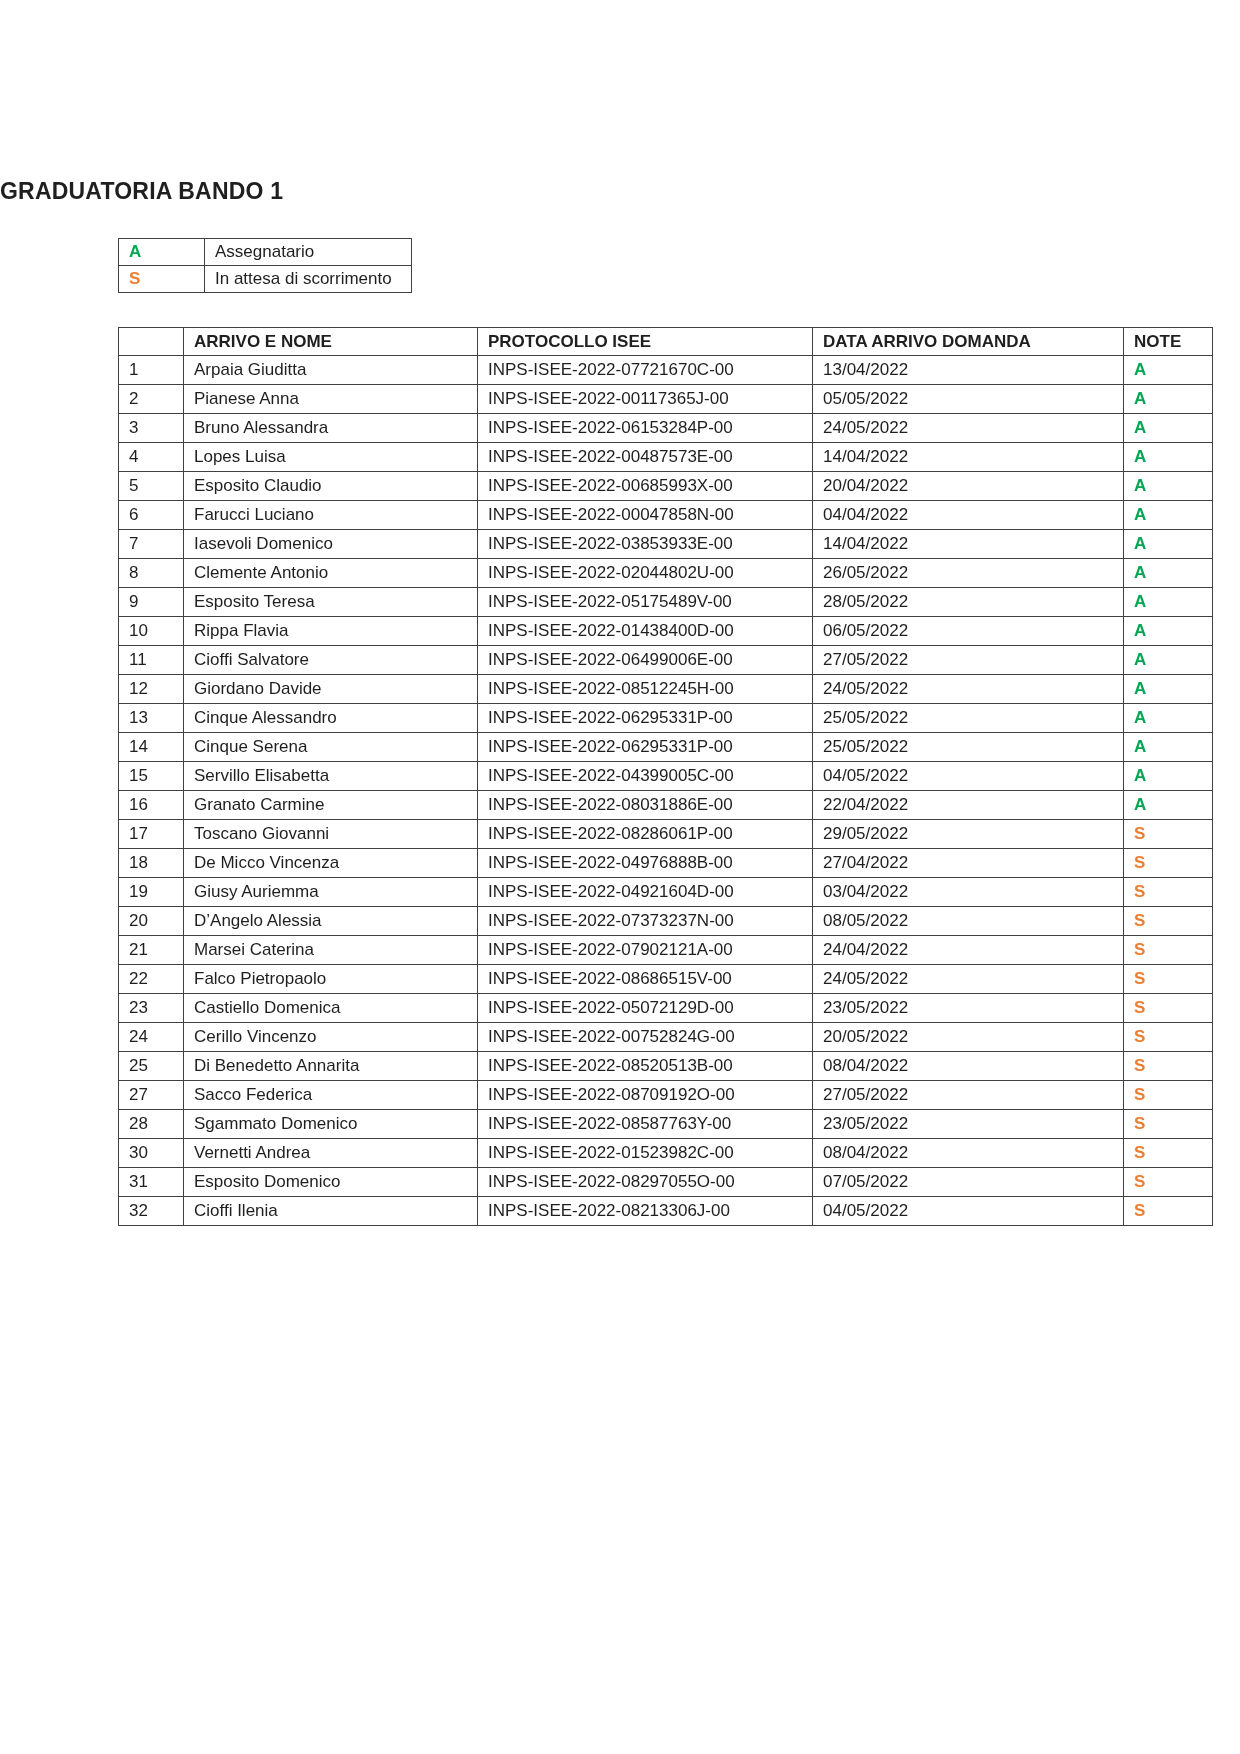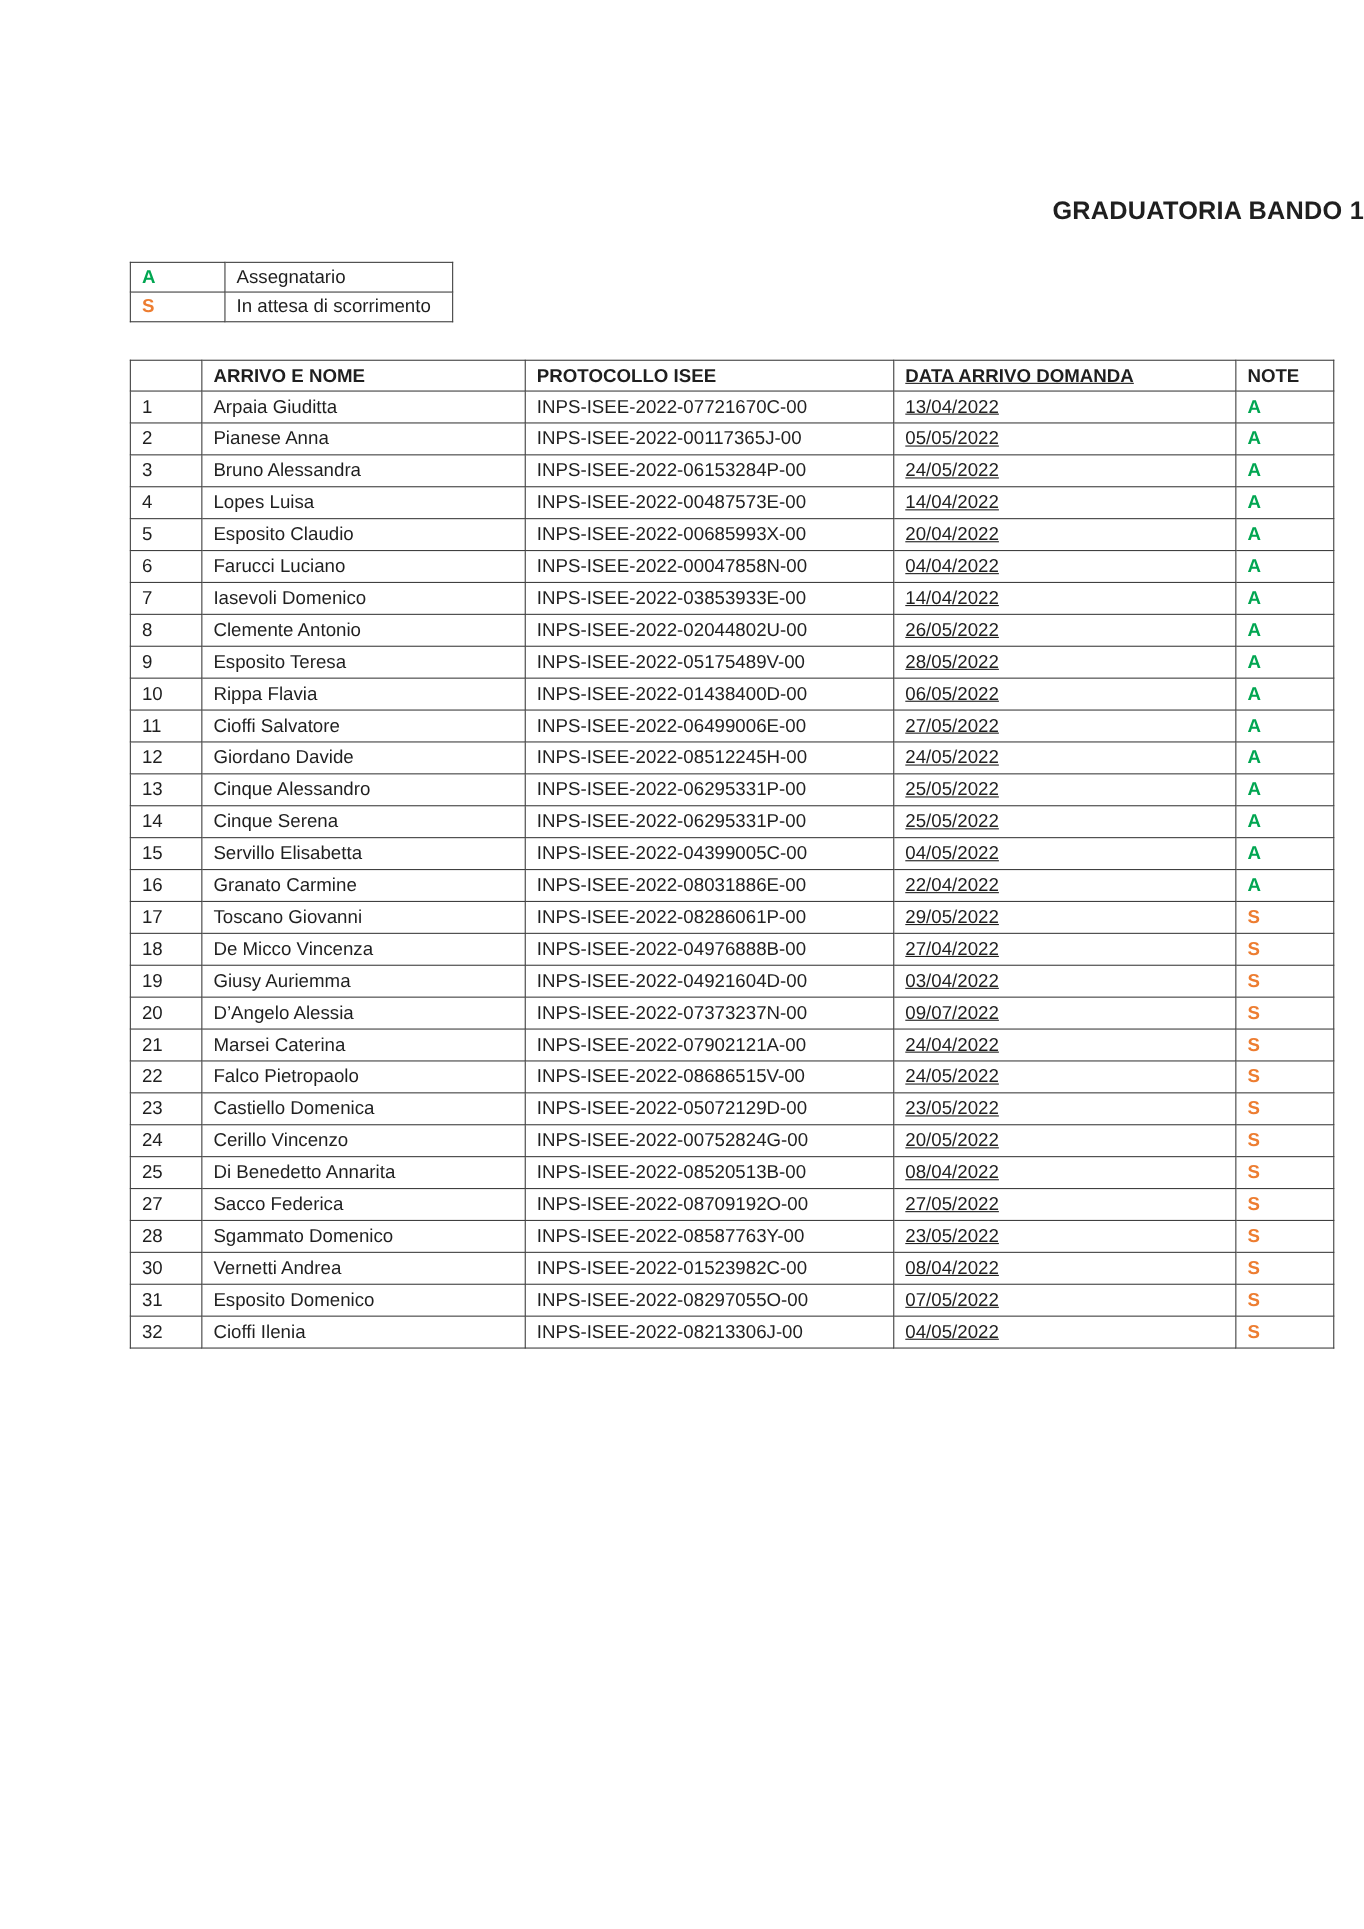--- a/index.html
+++ b/index.html
@@ -14,21 +14,21 @@
     width: 1240px;
     height: 1754px;
     background: #ffffff;
     overflow: hidden;
   }
   .title {
     position: absolute;
     top: 178px;
     left: 0;
     width: 1240px;
-    text-align: right;
+    text-align: left;
     font-size: 23px;
     font-weight: bold;
     color: #1f1f1f;
     margin: 0;
     letter-spacing: 0.2px;
   }
   table {
     border-collapse: collapse;
     table-layout: fixed;
   }
@@ -68,21 +68,21 @@
     padding: 0 0 0 10px;
     color: #1f1f1f;
   }
   .main td {
     height: 28px;
     padding: 0 0 0 10px;
   }
   .col-num  { width: 54px;  }
   .col-name { width: 283px; }
   .col-prot { width: 324px; margin-top: 15px; }
-  .col-date { width: 300px; text-decoration: underline; }
+  .col-date { width: 300px; }
   .col-note { width: 78px;  }
   .note-cell { font-weight: bold; }
 </style>
 </head>
 <body>
 
 <div class="page">
 
   <h1 class="title">GRADUATORIA BANDO 1</h1>
 
@@ -240,21 +240,21 @@
           <td class="col-num">19</td>
           <td class="col-name">Giusy Auriemma</td>
           <td class="col-prot">INPS-ISEE-2022-04921604D-00</td>
           <td class="col-date">03/04/2022</td>
           <td class="col-note note-cell" style="color: rgb(237, 125, 49);">S</td>
         </tr>
         <tr>
           <td class="col-num">20</td>
           <td class="col-name">D’Angelo Alessia</td>
           <td class="col-prot">INPS-ISEE-2022-07373237N-00</td>
-          <td class="col-date">09/07/2022</td>
+          <td class="col-date">08/05/2022</td>
           <td class="col-note note-cell" style="color: rgb(237, 125, 49);">S</td>
         </tr>
         <tr>
           <td class="col-num">21</td>
           <td class="col-name">Marsei Caterina</td>
           <td class="col-prot">INPS-ISEE-2022-07902121A-00</td>
           <td class="col-date">24/04/2022</td>
           <td class="col-note note-cell" style="color: rgb(237, 125, 49);">S</td>
         </tr>
         <tr>

